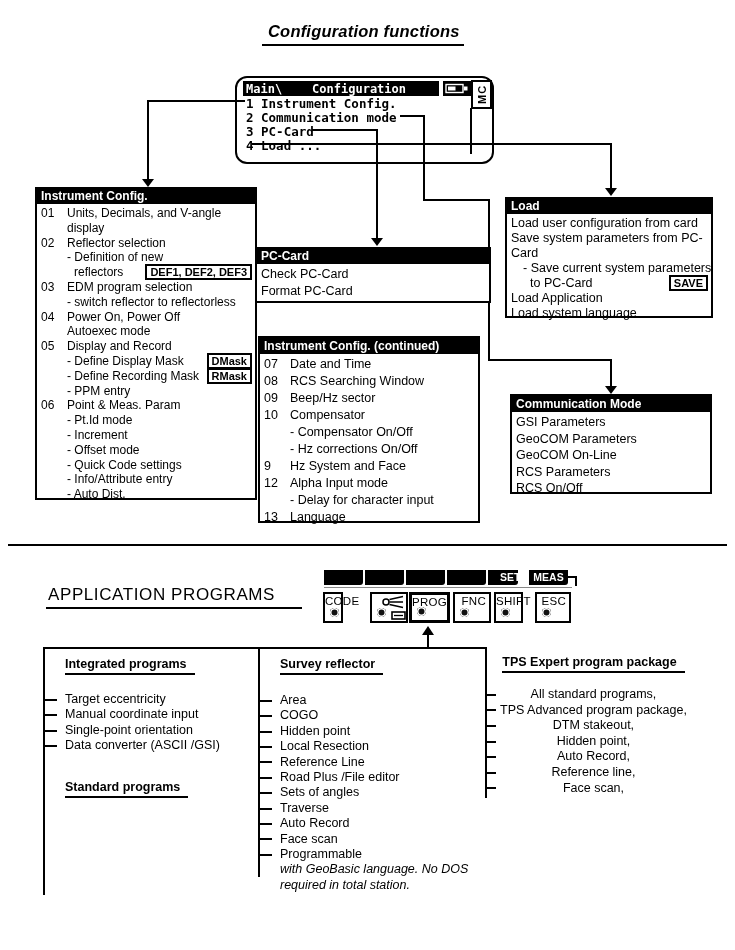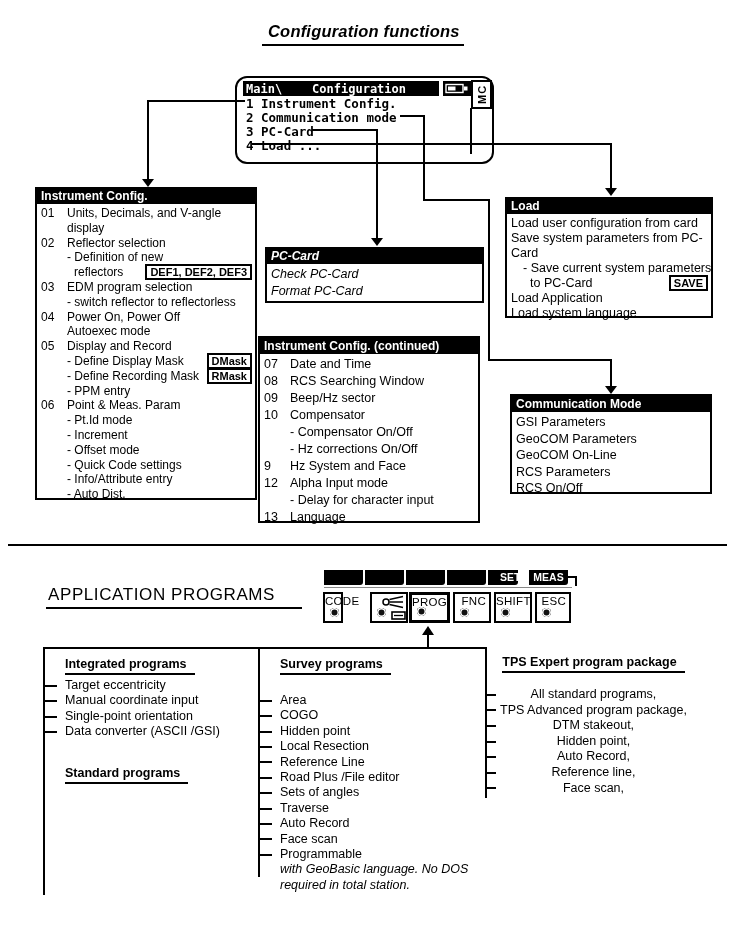--- a/index.html
+++ b/index.html
@@ -189,21 +189,21 @@
         </div>
         <div class="row sub">
           <span class="text">- Info/Attribute entry</span>
         </div>
         <div class="row sub">
           <span class="text">- Auto Dist.</span>
         </div>
       </div>
   </div>
 
-  <div class="box b-pccard" style="left:265px;top:247px;width:219px;height:56px;font-style:italic;">
+  <div class="box b-pccard" style="left:255px;top:247px;width:236px;height:56px;">
     <div class="btitle">PC-Card</div>
     <div class="bbody" data-list="boxes.pccard.items">
         <div class="row">
           <span class="text">Check PC-Card</span>
         </div>
         <div class="row">
           <span class="text">Format PC-Card</span>
         </div>
       </div>
   </div>
@@ -331,49 +331,49 @@
     <span class="dot"></span>
   </div>
   <div class="key active" style="left:409px;width:41px;">
     <div class="klabel center">PROG</div>
     <span class="dot"></span>
   </div>
   <div class="key" style="left:453px;width:38px;">
     <div class="klabel">FNC</div>
     <span class="dot"></span>
   </div>
-  <div class="key" style="left:494px;width:38px;padding-left:24px;">
+  <div class="key" style="left:494px;width:29px;padding-left:24px;">
     <div class="klabel center">SHIFT</div>
     <span class="dot"></span>
   </div>
   <div class="key" style="left:535px;width:36px;">
     <div class="klabel">ESC</div>
     <span class="dot"></span>
   </div>
 
   <div class="arr-up" style="left:422px;top:626px;"></div>
   <div class="ln" style="left:427px;top:634px;width:2px;height:15px;"></div>
   <div class="ln" style="left:43px;top:647px;width:444px;height:2px;"></div>
   <div class="ln" style="left:43px;top:647px;width:2px;height:248px;"></div>
   <div class="ln" style="left:258px;top:647px;width:2px;height:230px;"></div>
   <div class="ln" style="left:485px;top:647px;width:2px;height:151px;"></div>
 
   <div class="col col-left" style="left:65px;top:657px;">
     <div class="hdr">Integrated programs</div>
-    <div style="margin-top:3px;" data-list="application.columns.integrated.items">
+    <div style="margin-top:17px;" data-list="application.columns.integrated.items">
         <div class="row"><span class="text">Target eccentricity</span></div>
         <div class="row"><span class="text">Manual coordinate input</span></div>
         <div class="row"><span class="text">Single-point orientation</span></div>
         <div class="row"><span class="text">Data converter (ASCII /GSI)</span></div>
       </div>
     <div class="hdr" style="margin-top:26px;">Standard programs</div>
   </div>
 
   <div class="col col-mid" style="left:280px;top:657px;">
-    <div class="hdr">Survey programs</div>
+    <div class="hdr">Survey reflector</div>
     <div style="margin-top:18px;" data-list="application.columns.survey.items">
         <div class="row"><span class="text">Area</span></div>
         <div class="row"><span class="text">COGO</span></div>
         <div class="row"><span class="text">Hidden point</span></div>
         <div class="row"><span class="text">Local Resection</span></div>
         <div class="row"><span class="text">Reference Line</span></div>
         <div class="row"><span class="text">Road Plus /File editor</span></div>
         <div class="row"><span class="text">Sets of angles</span></div>
         <div class="row"><span class="text">Traverse</span></div>
         <div class="row"><span class="text">Auto Record</span></div>

